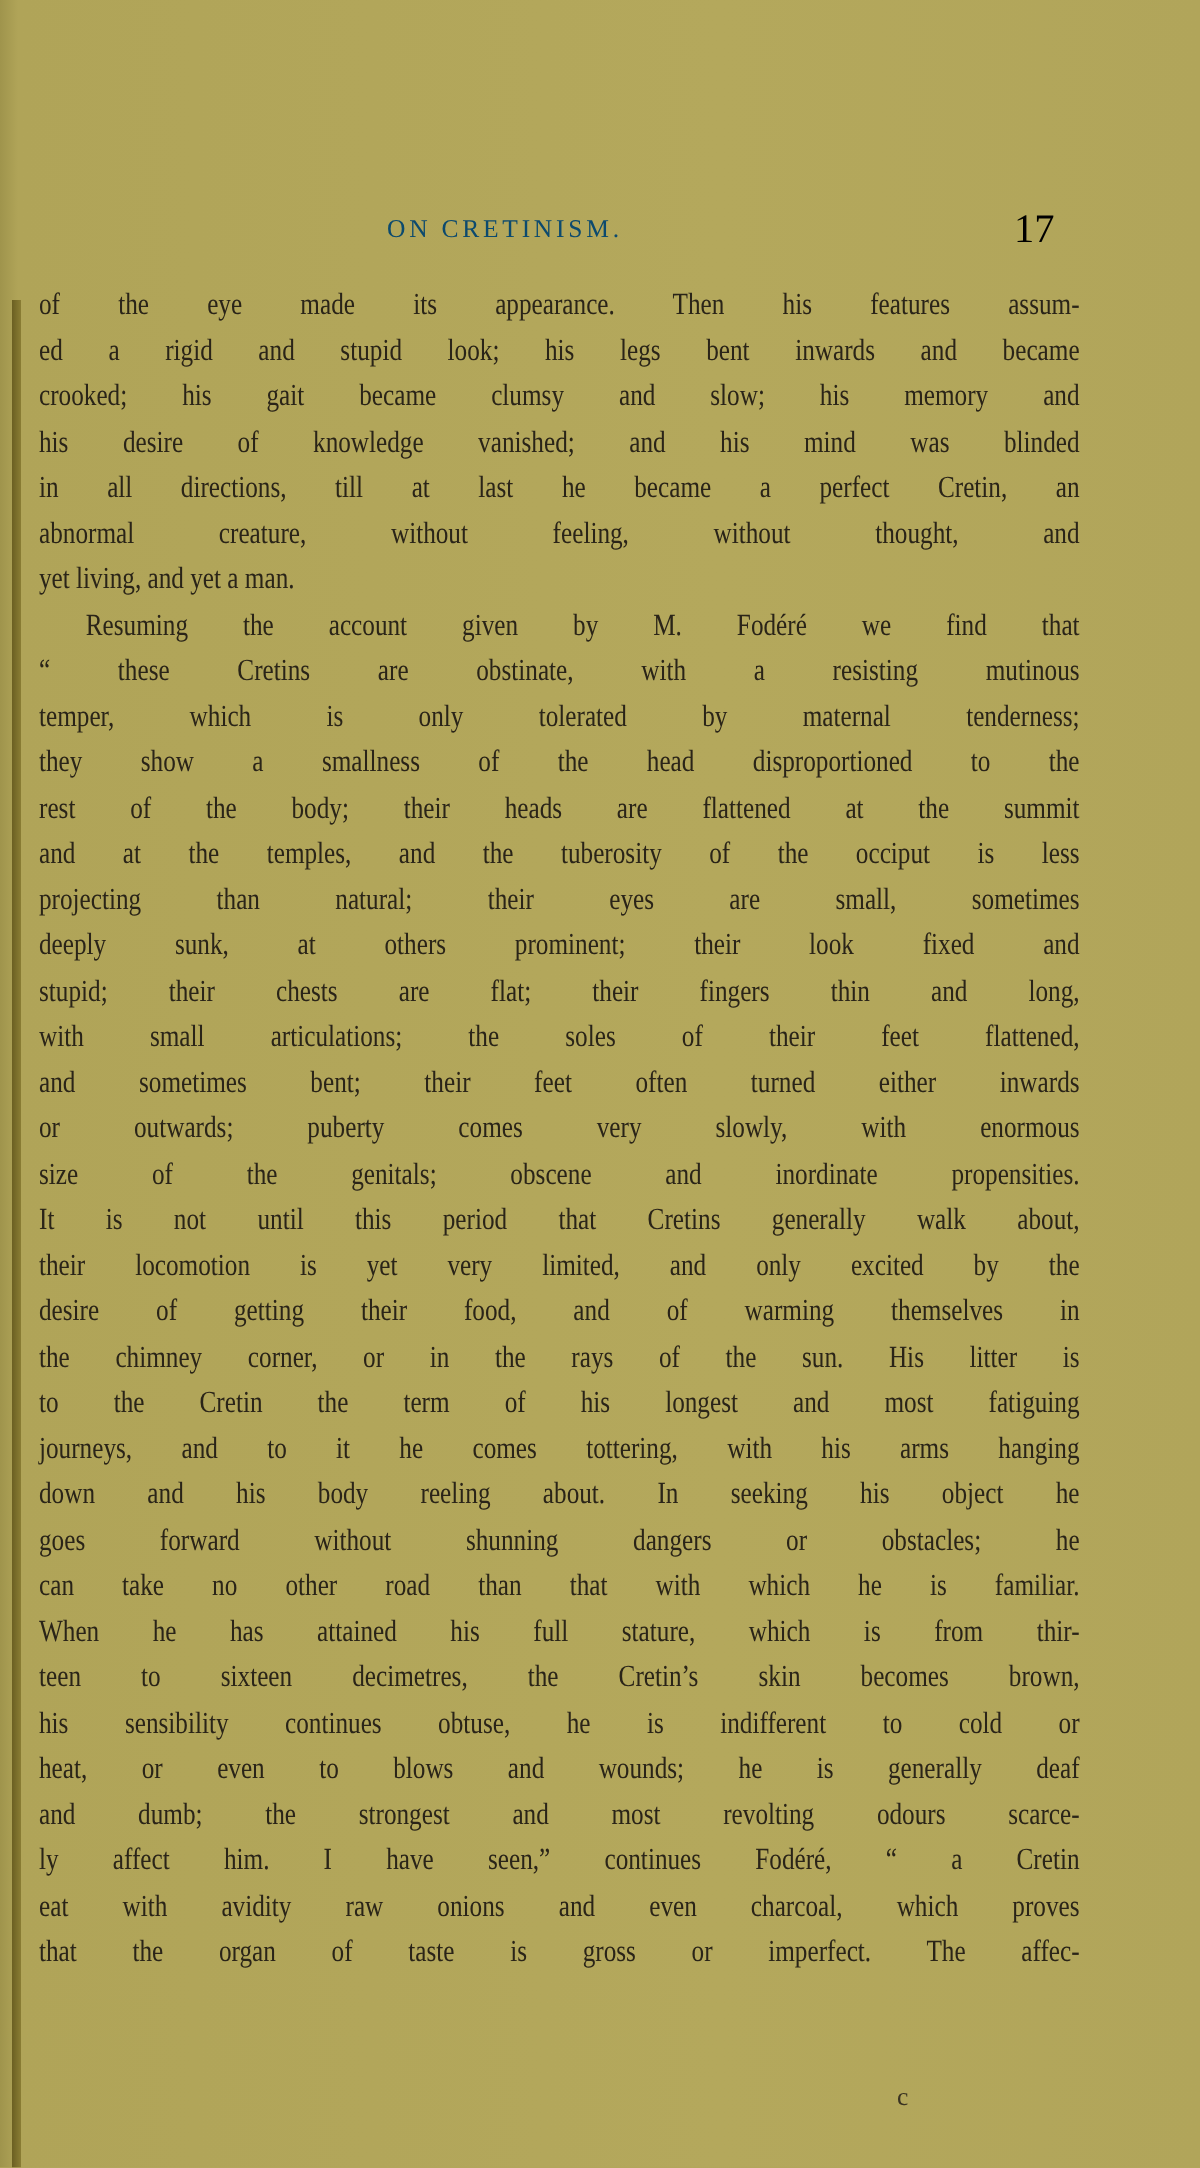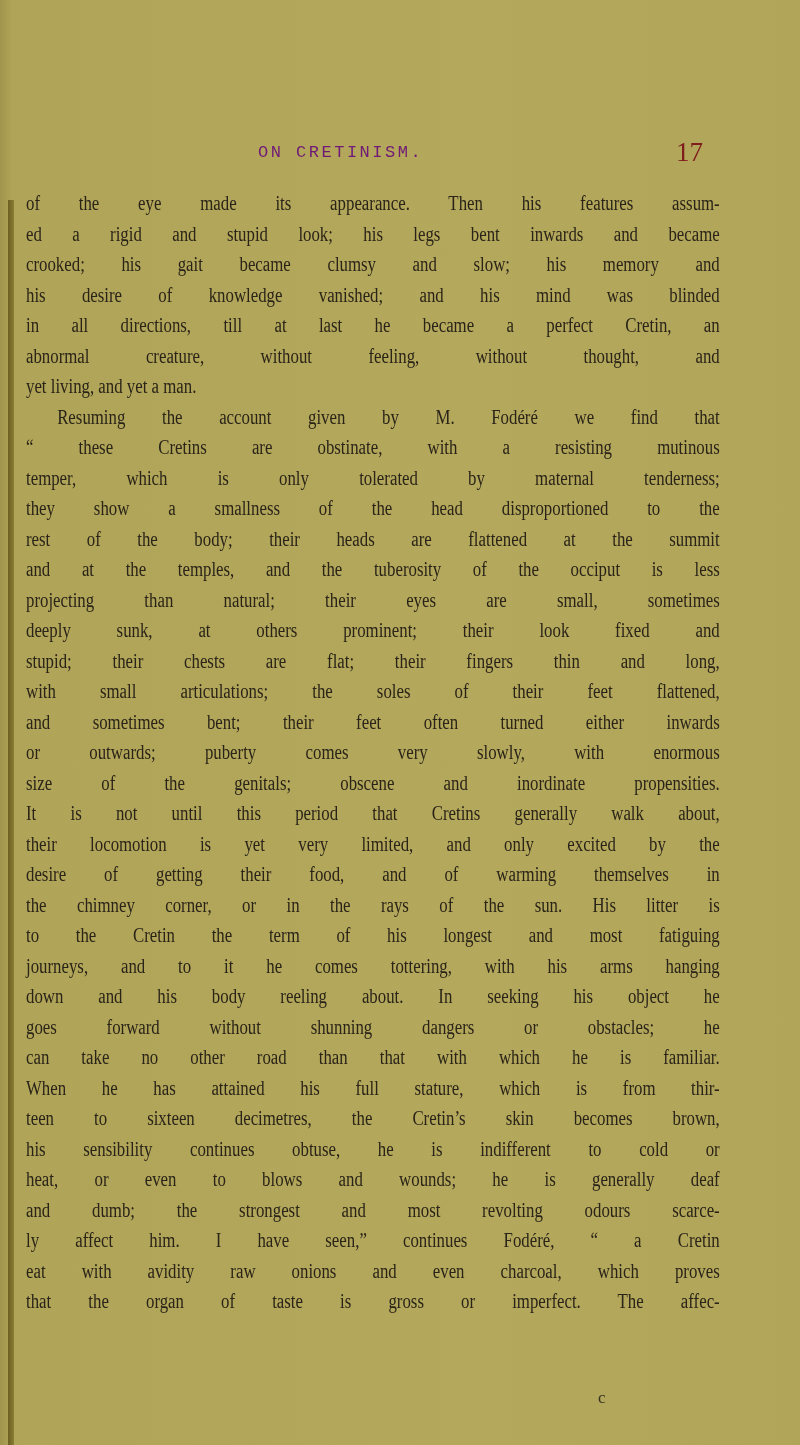--- a/index.html
+++ b/index.html
@@ -16,25 +16,25 @@
   }
   .spine {
     position:absolute; left:8px; top:200px; width:6px; height:1245px;
     background:linear-gradient(90deg,#6b5f22,#8a7d34);
   }
   .header {
     position:absolute; top:143px; left:0; width:800px; height:26px;
   }
   .running-title {
     position:absolute; left:258px; top:0;
-    font-size:17px; letter-spacing:2.5px; color:#701a75;font-family:Liberation Mono, monospace;
+    font-size:17px; letter-spacing:2.5px; color:#0c4a6e;
   }
   .page-number {
     position:absolute; left:676px; top:-6px;
-    font-size:27px; color:#7f1d1d;
+    font-size:27px; color:#000000;
   }
   .body-text {
     position:absolute; left:26px; top:188px; width:694px;
   }
   .line {
     height:30.5px; line-height:30.5px;
     font-size:20.5px;
     white-space:nowrap;
     text-align:justify; text-align-last:justify;
     transform:scaleX(0.82); transform-origin:left center;

